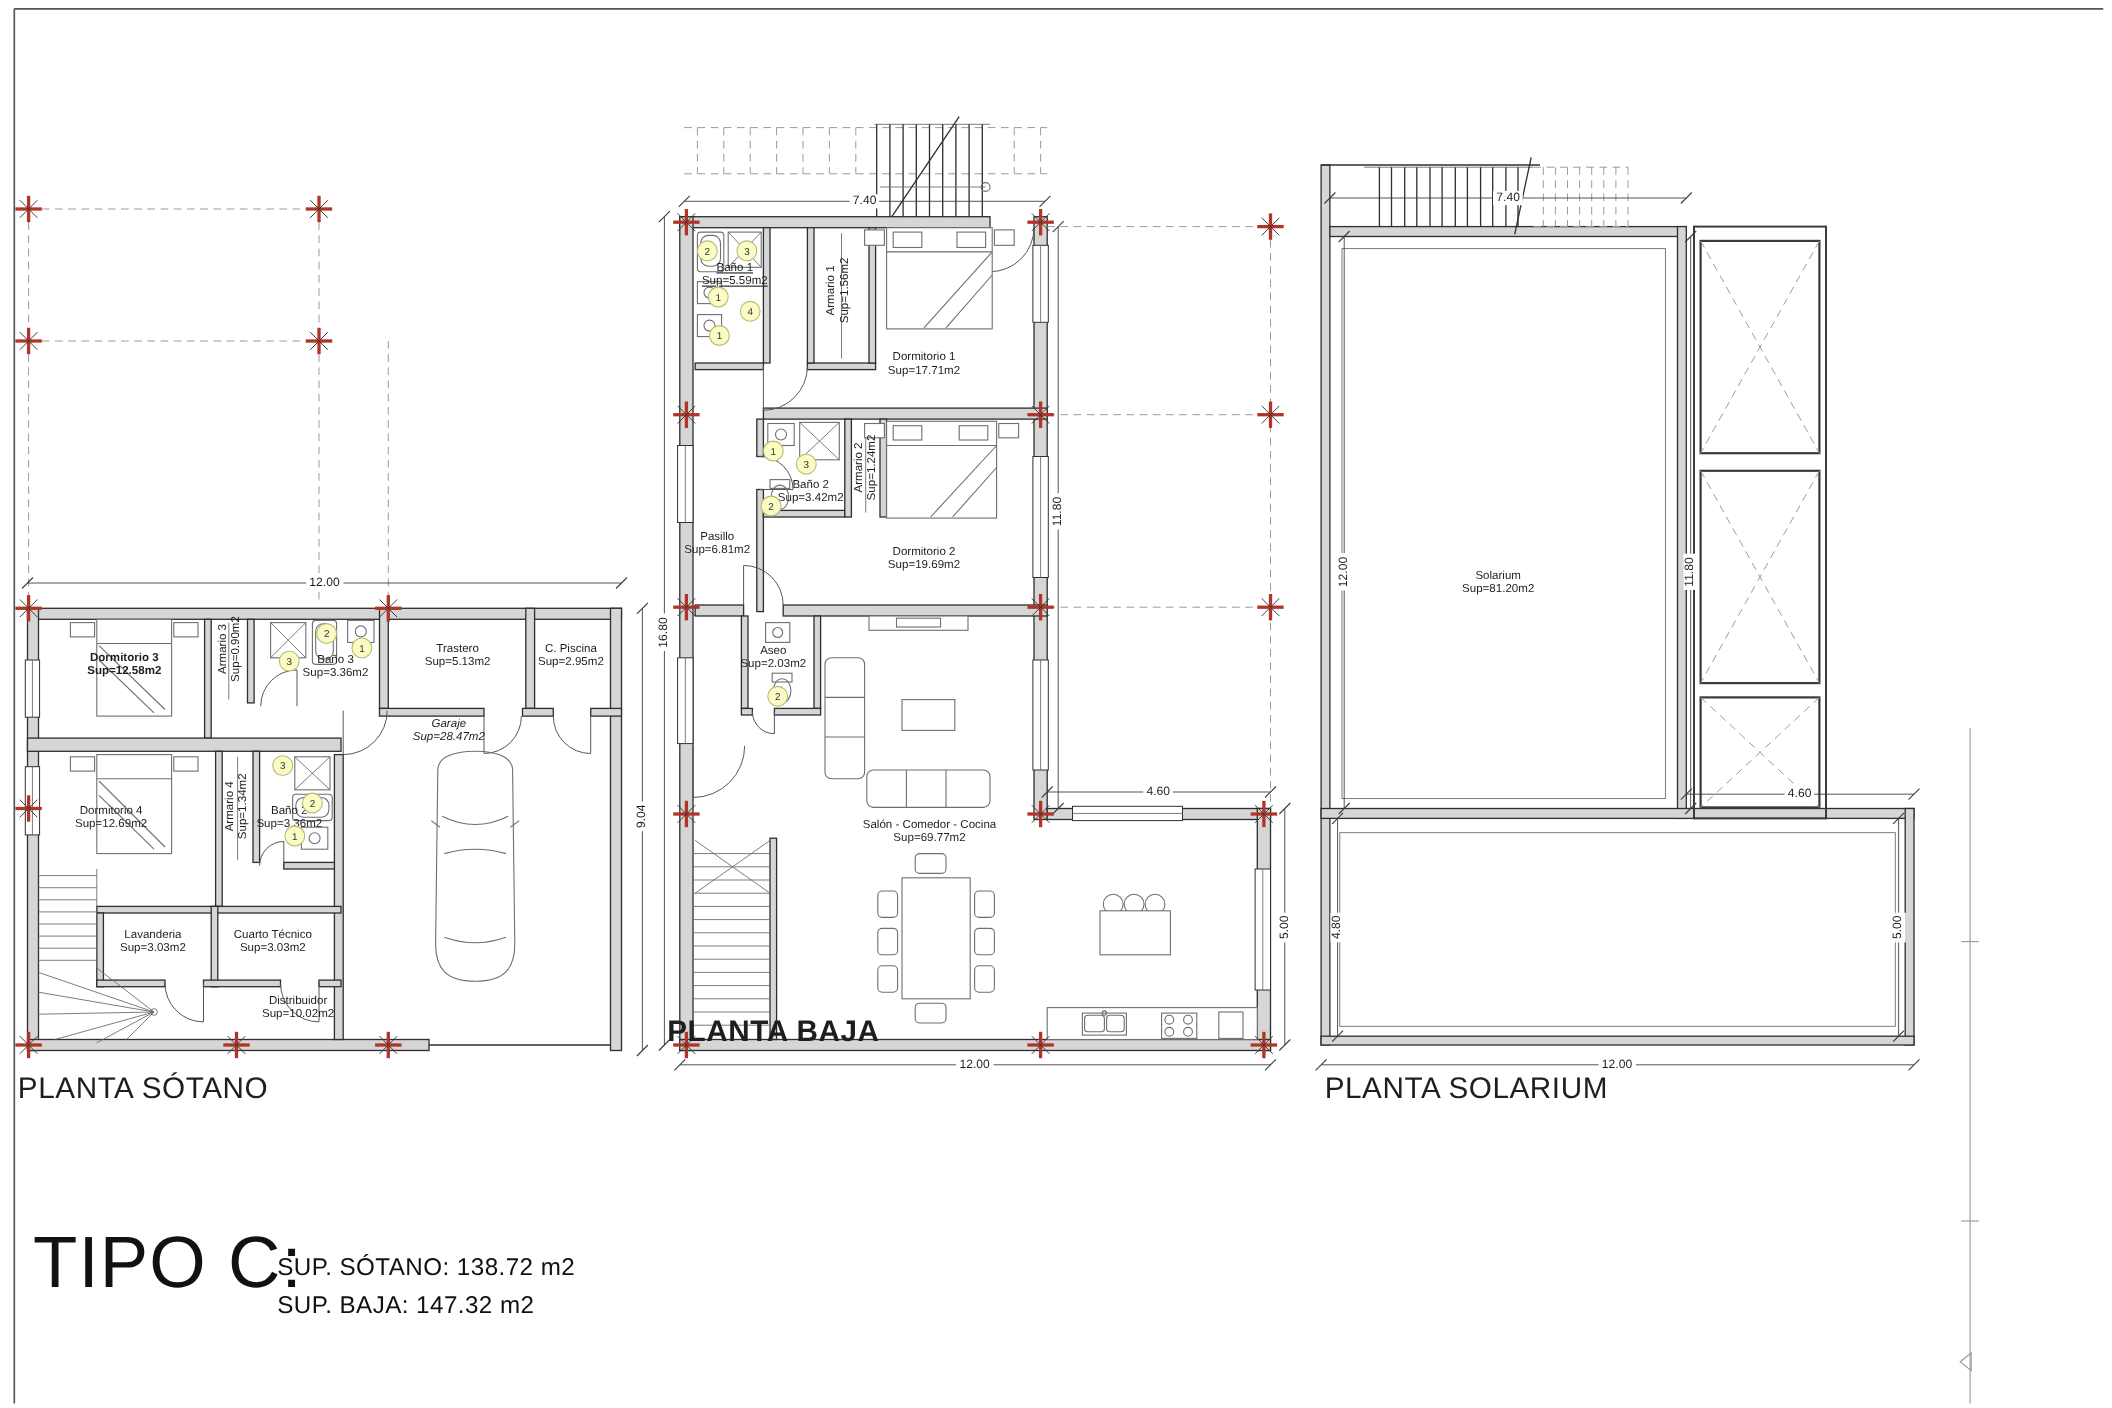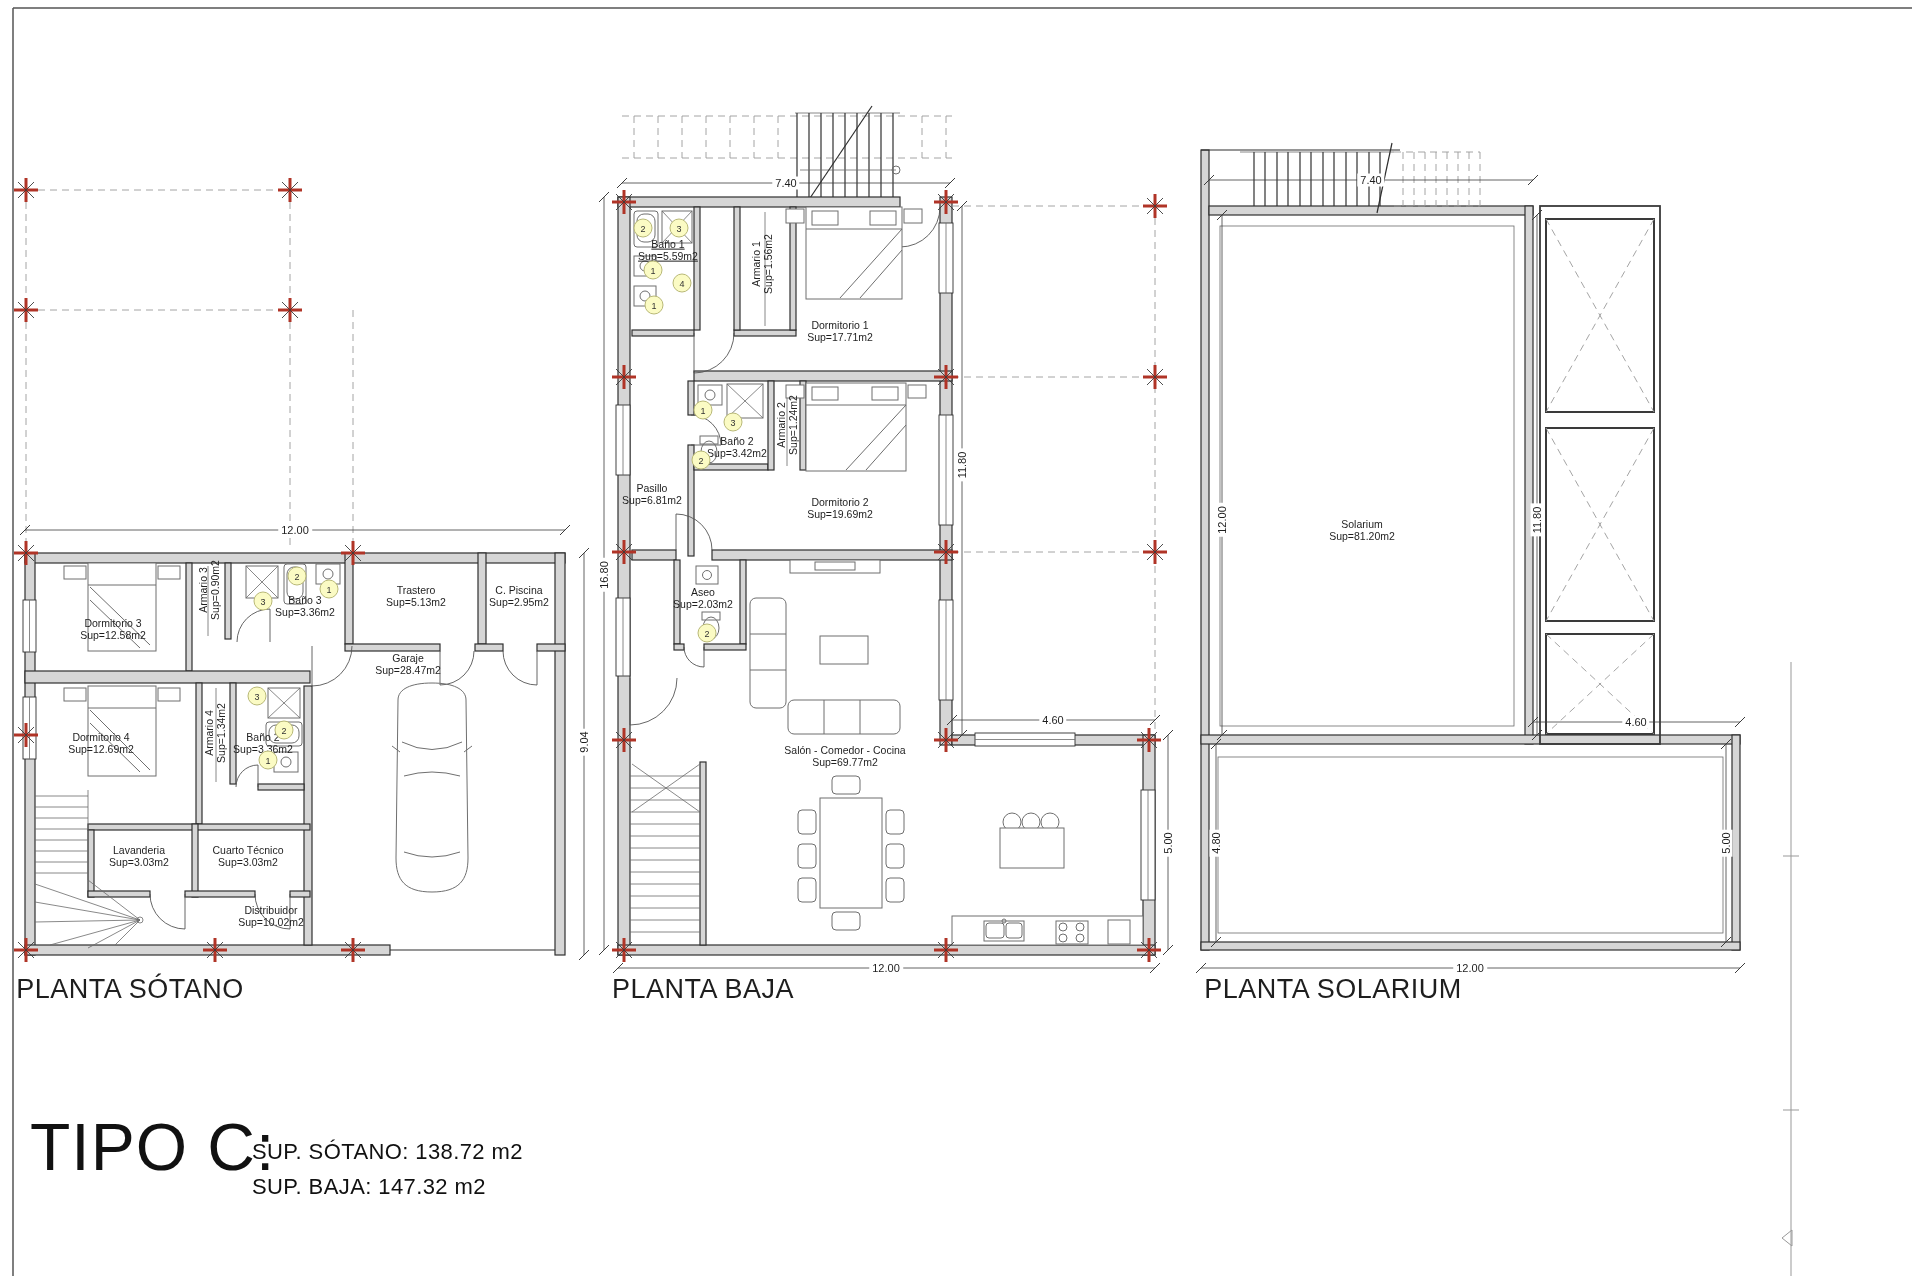--- a/index.html
+++ b/index.html
@@ -507,31 +507,31 @@
     <use href="#tk" x="1216" y="744"></use>
         <use href="#tk" x="1216" y="942"></use>
     <use href="#tk" x="1726" y="744"></use>
         <use href="#tk" x="1726" y="942"></use>
     <use href="#tk" x="1201" y="968"></use>
         <use href="#tk" x="1740" y="968"></use>
   </g>
 </svg>
 
 <div id="label-layer">
-      <span class="lbl room" style="left: 113px; top: 629px;">Dormitorio 3
+      <span class="lbl room" style="left: 113px; top: 604px; font-weight: bold;">Dormitorio 3
 Sup=12.58m2</span>
       <span class="lbl room" style="left: 209px; top: 590px; transform: translate(-50%, -50%) rotate(-90deg);">Armario 3
 Sup=0.90m2</span>
       <span class="lbl room" style="left: 305px; top: 606px;">Baño 3
 Sup=3.36m2</span>
       <span class="lbl room" style="left: 416px; top: 596px;">Trastero
 Sup=5.13m2</span>
       <span class="lbl room" style="left: 519px; top: 596px; text-align: center;">C. Piscina
 Sup=2.95m2</span>
-      <span class="lbl room" style="left: 408px; top: 664px;">Garaje
+      <span class="lbl room" style="left: 408px; top: 664px; font-style: italic;">Garaje
 Sup=28.47m2</span>
       <span class="lbl room" style="left: 101px; top: 743px;">Dormitorio 4
 Sup=12.69m2</span>
       <span class="lbl room" style="left: 215px; top: 733px; transform: translate(-50%, -50%) rotate(-90deg);">Armario 4
 Sup=1.34m2</span>
       <span class="lbl room" style="left: 263px; top: 743px;">Baño 2
 Sup=3.36m2</span>
       <span class="lbl room" style="left: 139px; top: 856px;">Lavanderia
 Sup=3.03m2</span>
       <span class="lbl room" style="left: 248px; top: 856px;">Cuarto Técnico
@@ -567,21 +567,21 @@
       <span class="lbl dim" style="left: 1168px; top: 843px; transform: translate(-50%, -50%) rotate(-90deg);">5.00</span>
       <span class="lbl dim" style="left: 886px; top: 968px;">12.00</span>
       <span class="lbl dim" style="left: 1371px; top: 180px;">7.40</span>
       <span class="lbl dim" style="left: 1222px; top: 520px; transform: translate(-50%, -50%) rotate(-90deg);">12.00</span>
       <span class="lbl dim" style="left: 1537px; top: 520px; transform: translate(-50%, -50%) rotate(-90deg);">11.80</span>
       <span class="lbl dim" style="left: 1636px; top: 722px;">4.60</span>
       <span class="lbl dim" style="left: 1216px; top: 843px; transform: translate(-50%, -50%) rotate(-90deg);">4.80</span>
       <span class="lbl dim" style="left: 1726px; top: 843px; transform: translate(-50%, -50%) rotate(-90deg);">5.00</span>
       <span class="lbl dim" style="left: 1470px; top: 968px;">12.00</span>
       <span class="lbl title" style="left: 130px; top: 990px;">PLANTA SÓTANO</span>
-      <span class="lbl title" style="left: 703px; top: 990px;">PLANTA BAJA</span>
+      <span class="lbl title" style="left: 703px; top: 938px; font-weight: bold;">PLANTA BAJA</span>
       <span class="lbl title" style="left: 1333px; top: 990px;">PLANTA SOLARIUM</span>
       <span class="key" style="left: 297px; top: 576px;">2</span>
       <span class="key" style="left: 329px; top: 589px;">1</span>
       <span class="key" style="left: 263px; top: 601px;">3</span>
       <span class="key" style="left: 257px; top: 696px;">3</span>
       <span class="key" style="left: 284px; top: 730px;">2</span>
       <span class="key" style="left: 268px; top: 760px;">1</span>
       <span class="key" style="left: 643px; top: 228px;">2</span>
       <span class="key" style="left: 679px; top: 228px;">3</span>
       <span class="key" style="left: 653px; top: 270px;">1</span>

